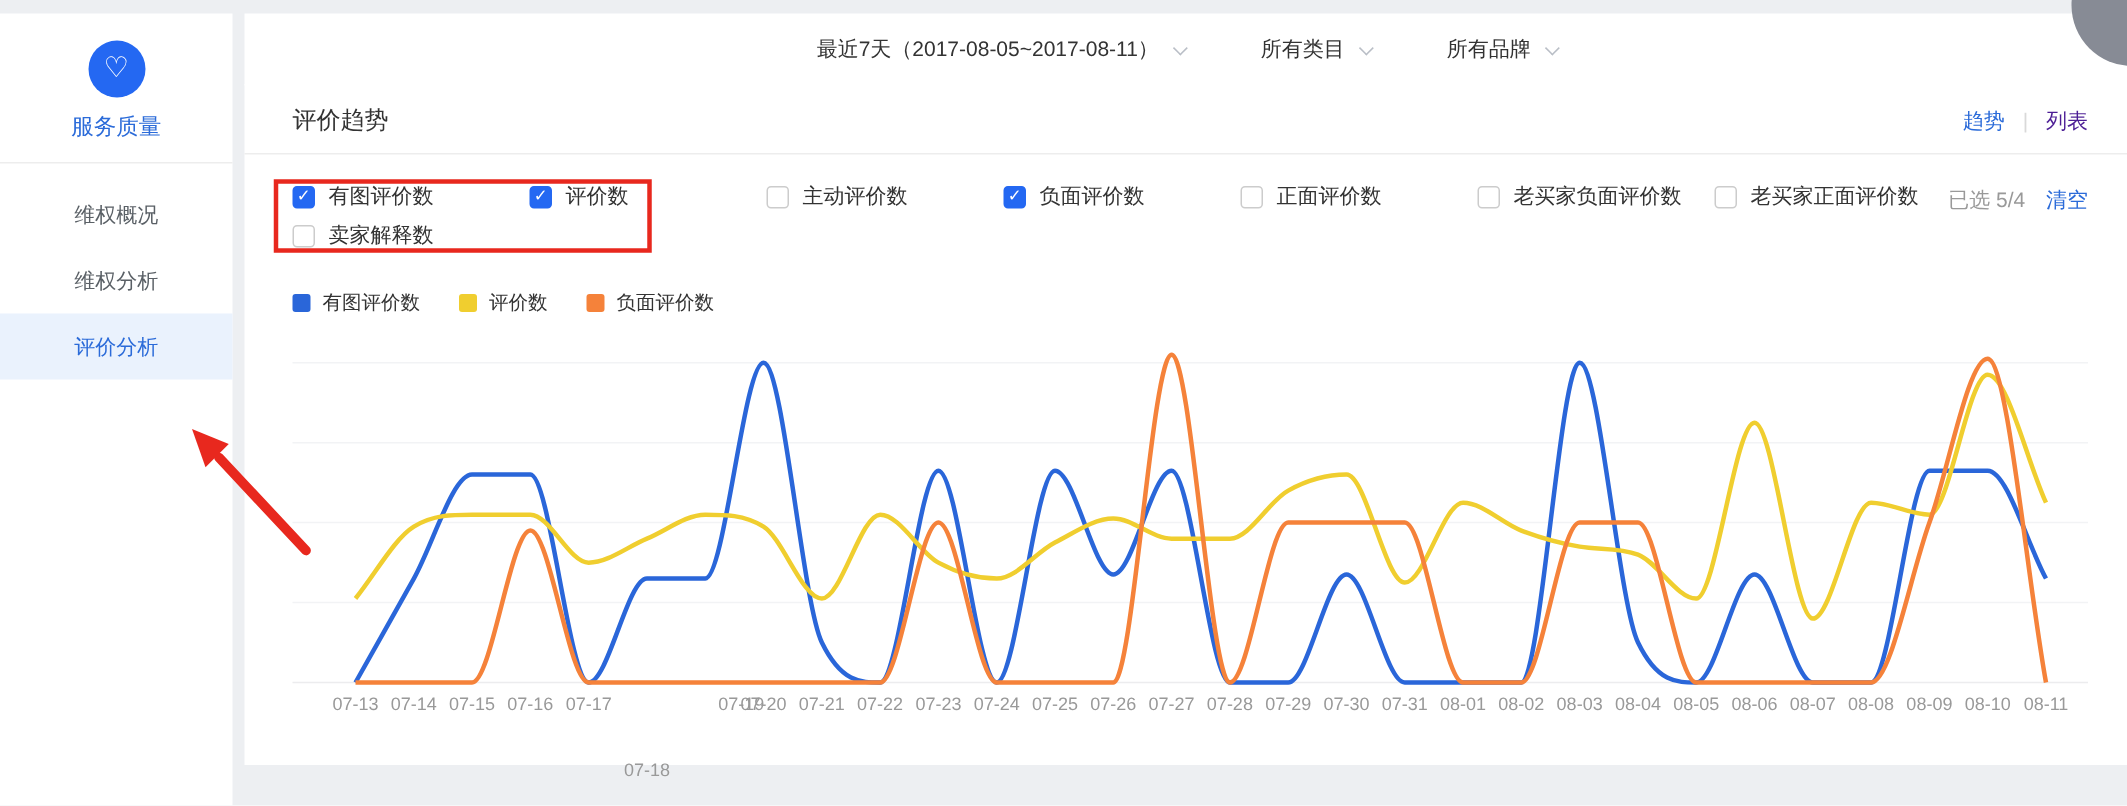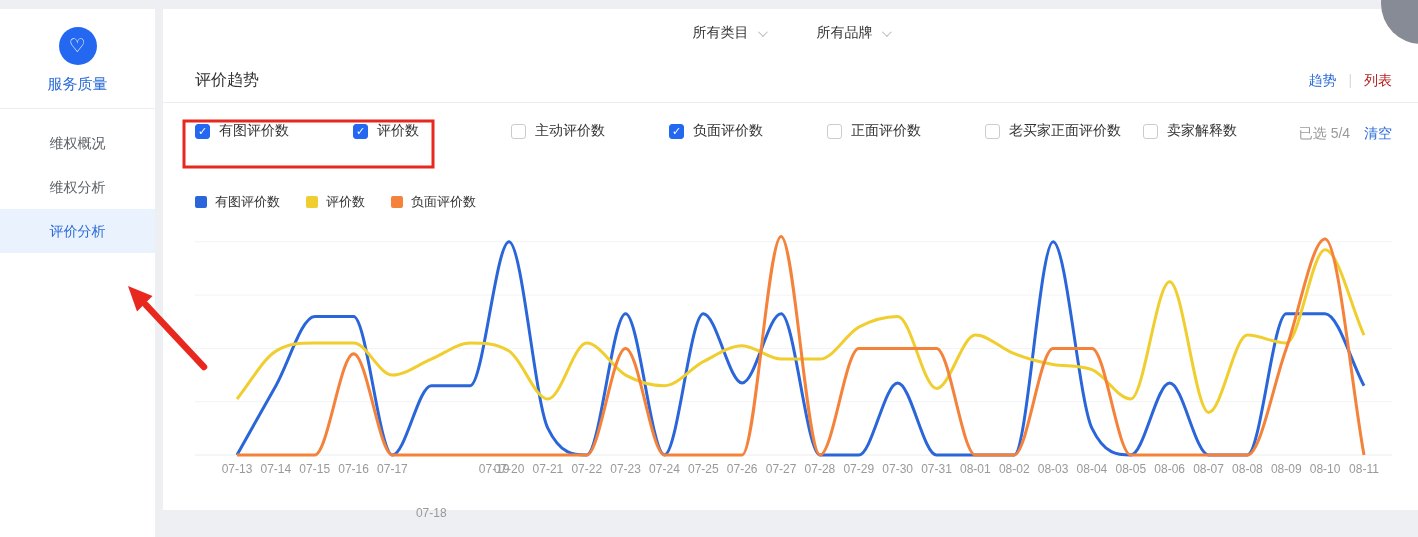--- a/index.html
+++ b/index.html
@@ -32,21 +32,21 @@
     width:7px; height:7px; border-right:1.5px solid #b9bec6; border-bottom:1.5px solid #b9bec6;
     transform:rotate(45deg) translateY(-2px); margin-left:9px; display:inline-block;
   }
   
   .panel { position:absolute; left:163px; top:56px; width:1255px; height:454px; background:#fff; }
   .panel-header { height:47px; border-bottom:1px solid #ededed; position:relative; }
   .panel-title { position:absolute; left:32px; top:14px; font-size:16px; color:#333; }
   .view-toggle { position:absolute; right:26px; top:16px; font-size:14px; }
   .view-trend { color:var(--accent-blue,#2b6bd9); cursor:pointer; }
   .view-sep { color:#d9d9d9; margin:0 8px; }
-  .view-list { color:#b91c1c; cursor:pointer;margin-top:28px; }
+  .view-list { color:#4c1d95; cursor:pointer;margin-top:28px; }
   
   .metrics { position:absolute; left:32px; top:62px; width:1130px; display:flex; flex-wrap:wrap; }
   .metric { width:158px; height:26px; display:flex; align-items:center; font-size:14px; cursor:pointer; }
   .cbox {
     width:15px; height:15px; border-radius:3px; margin-right:9px; flex:0 0 auto;
     border:1px solid #ccc; background:#fff; display:flex; align-items:center; justify-content:center;
   }
   .metric.checked .cbox { background:var(--checkbox-blue,#2468f2); border-color:var(--checkbox-blue,#2468f2); }
   .cbox .tick { color:#fff; font-size:11px; line-height:1; display:none; }
   .metric.checked .cbox .tick { display:block; }
@@ -95,20 +95,24 @@
   </div>
 
 
   <div class="menu-item active">
     <span class="menu-label">评价分析</span>
   </div>
 </nav>
   </aside>
 
   <div class="toolbar">
+    <div class="filter">
+      <span>最近7天（2017-08-05~2017-08-11）</span>
+      <i class="caret"></i>
+    </div>
     <div class="filter">
       <span>所有类目</span>
       <i class="caret"></i>
     </div>
     <div class="filter">
       <span>所有品牌</span>
       <i class="caret"></i>
     </div>
   </div>
 
@@ -147,20 +151,24 @@
             <span class="tick">✓</span>
           </span>
     <span class="metric-label">负面评价数</span>
   </div>
 
   <div class="metric">
     <span class="cbox"></span>
     <span class="metric-label">正面评价数</span>
   </div>
 
+  <div class="metric">
+    <span class="cbox"></span>
+    <span class="metric-label">老买家负面评价数</span>
+  </div>
 
   <div class="metric">
     <span class="cbox"></span>
     <span class="metric-label">老买家正面评价数</span>
   </div>
 
   <div class="metric">
     <span class="cbox"></span>
     <span class="metric-label">卖家解释数</span>
   </div>

